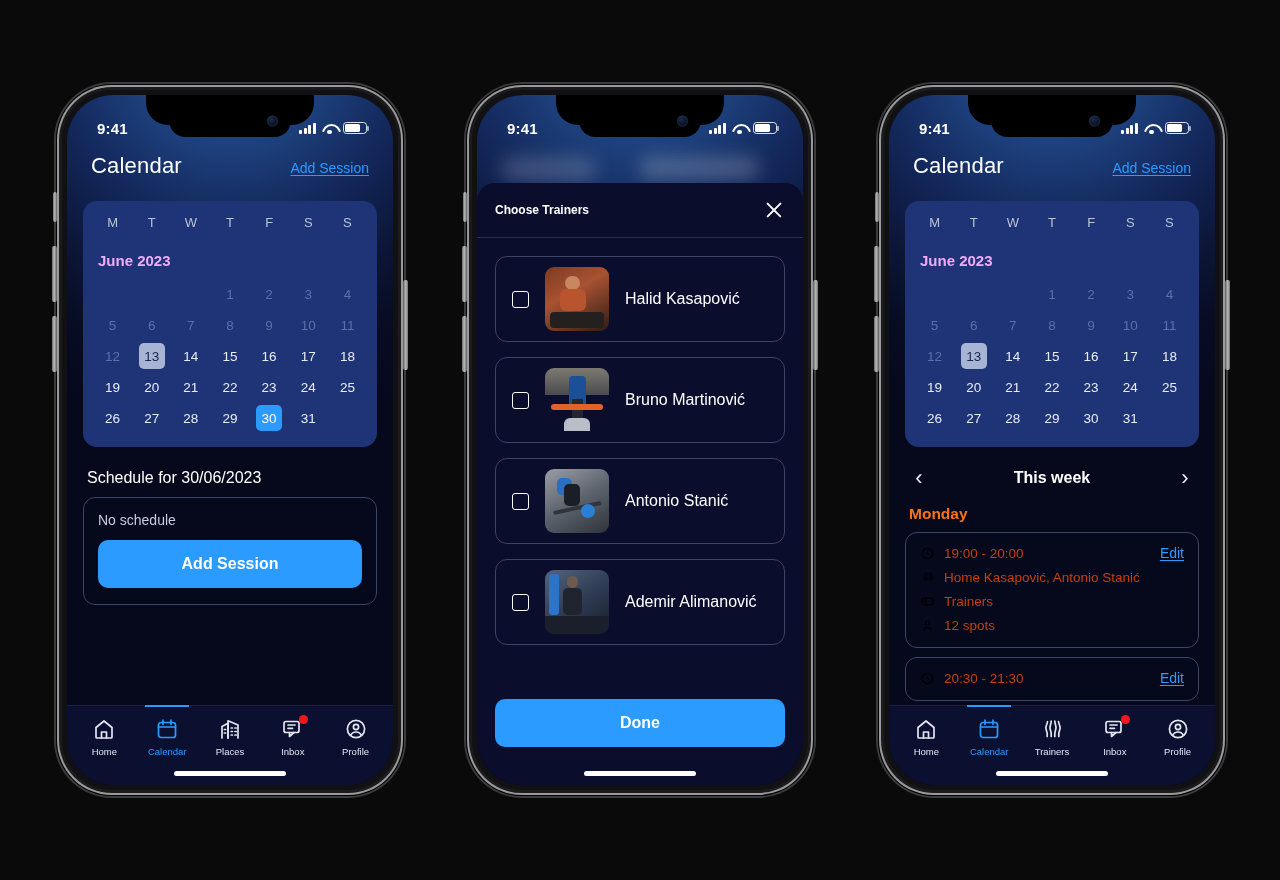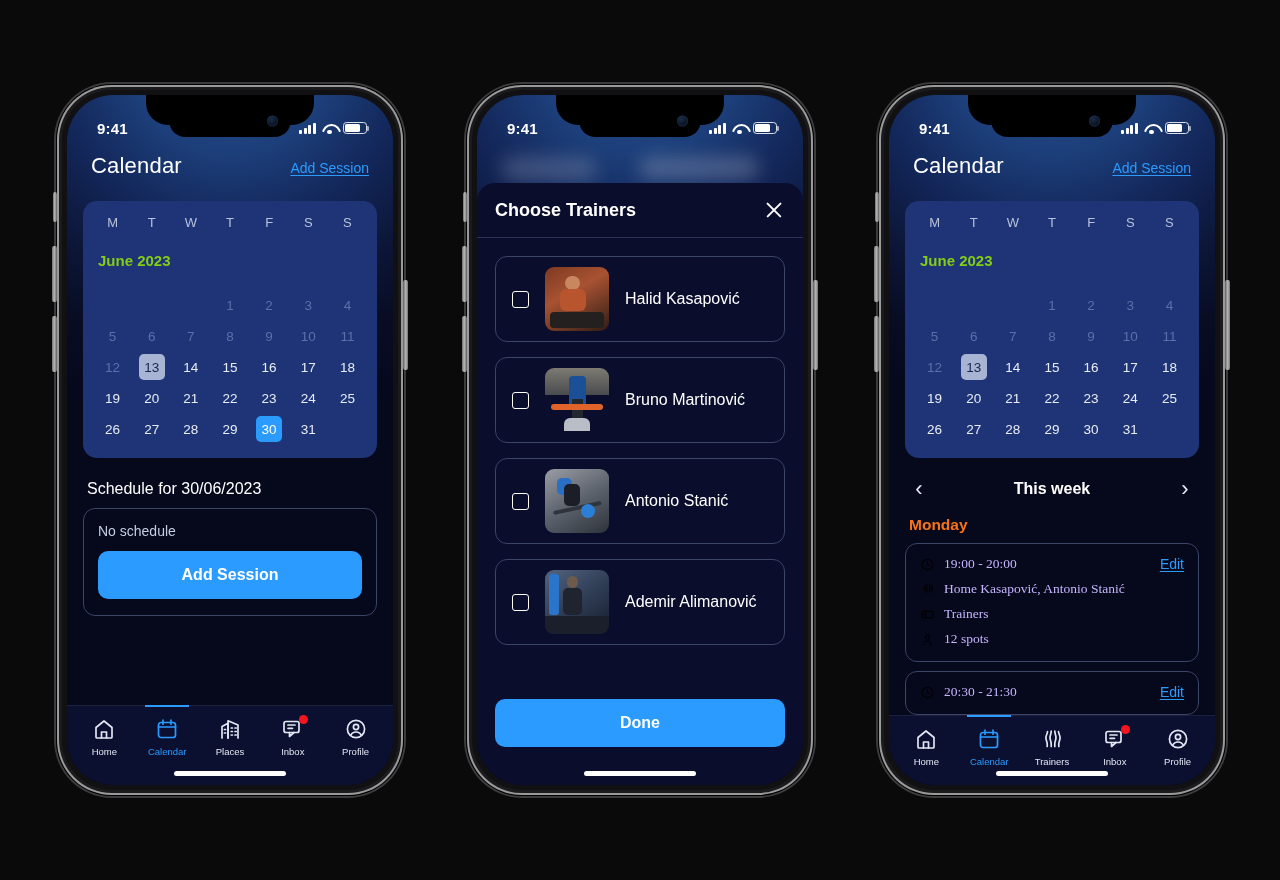--- a/index.html
+++ b/index.html
@@ -102,21 +102,21 @@
   }
   .app-title { color: #fff; font-size: 22px; font-weight: 400; letter-spacing: .2px; }
   .link-blue { color: #2b9bff; font-size: 14px; text-decoration: underline; text-underline-offset: 2px; }
 
   .cal-card {
     margin: 22px 16px 0 16px; border-radius: 14px;
     background: #1e3476; padding: 14px 10px 16px 10px;
   }
   .cal-wd { display: grid; grid-template-columns: repeat(7,1fr); margin-bottom: 22px; }
   .cal-wd div { text-align: center; color: #b9c2da; font-size: 13px; }
-  .cal-month { color: #84cc16; font-size: 15px; font-weight: 700; padding-left: 5px; margin-bottom: 23px; }
+  .cal-month { color: #f0abfc; font-size: 15px; font-weight: 700; padding-left: 5px; margin-bottom: 12px; }
   .cal-grid { display: grid; grid-template-columns: repeat(7,1fr); row-gap: 5px; }
   .cal-grid .d {
     height: 26px; display:flex; align-items:center; justify-content:center;
     color: #e8ecf6; font-size: 13.5px; border-radius: 5px;
     width: 26px; margin: 0 auto;
   }
   .cal-grid .d.past { color: #5b6fa8; }
   .cal-grid .d.today { background: #a8b4d4; color: #16264f; font-weight: 500; }
   .cal-grid .d.sel { background: #2b9bff; color: #fff; font-weight: 500; }
   .cal-grid .d.empty { visibility: hidden; }
@@ -157,21 +157,21 @@
   .dim-bg { position:absolute; inset:0; z-index: 6; filter: blur(9px); }
   .sheet {
     position: absolute; left:0; right:0; bottom: 0; top: 88px; z-index: 12;
     background: #0a0d2c; border-radius: 18px 18px 0 0;
     display:flex; flex-direction: column;
   }
   .sheet-head {
     display:flex; align-items:center; justify-content: space-between;
     padding: 16px 18px 16px 18px; border-bottom: 1px solid #2a3156;
   }
-  .sheet-title { color:#fff; font-size: 18px; font-weight: 700; }
+  .sheet-title { color:#fff; font-size: 12px; font-weight: 700; }
   .x-btn { width: 22px; height: 22px; position: relative; cursor: pointer; }
   .x-btn::before, .x-btn::after {
     content:""; position:absolute; left:1px; top:10px; width: 20px; height: 1.8px; background:#fff; border-radius:2px;
   }
   .x-btn::before { transform: rotate(45deg); }
   .x-btn::after  { transform: rotate(-45deg); }
 
   .trainers { padding: 18px 18px 0 18px; display:flex; flex-direction: column; gap: 15px; flex: 1; }
   .trainer-row {
     display:flex; align-items:center; gap: 16px;
@@ -190,21 +190,21 @@
   .weeknav { display:flex; align-items:center; justify-content:space-between; padding: 20px 22px 0 22px; }
   .weeknav .arw { color:#e7ebf5; font-size: 22px; line-height: 1; cursor: pointer; width: 16px; text-align:center; }
   .weeknav .wlabel { color:#fff; font-size: 16px; font-weight: 700; }
   .dayname { color:#f97316; font-size: 15.5px; font-weight: 700; padding: 16px 0 0 20px; }
   .sess-card {
     margin: 9px 16px 0 16px; border: 1px solid #3b4568; border-radius: 12px;
     padding: 12px 14px 14px 14px;
   }
   .sess-row { display:flex; align-items:center; gap: 9px; margin-bottom: 9px; }
   .sess-row:last-child { margin-bottom: 0; }
-  .sess-row .txt { color:#c4b5fd; font-size: 13.5px; font-family: Liberation Serif, serif; }
+  .sess-row .txt { color:#c2410c; font-size: 13.5px; }
   .sess-row .sp { margin-left: auto; }
   .sico { width: 15px; height: 15px; flex: 0 0 auto; display:flex; align-items:center; justify-content:center; }
   .sico svg { width: 100%; height: 100%; }
 </style>
 </head>
 <body>
 
 <div class="stage">
 
   <div class="phone" style="left:56px; top:84px;">

